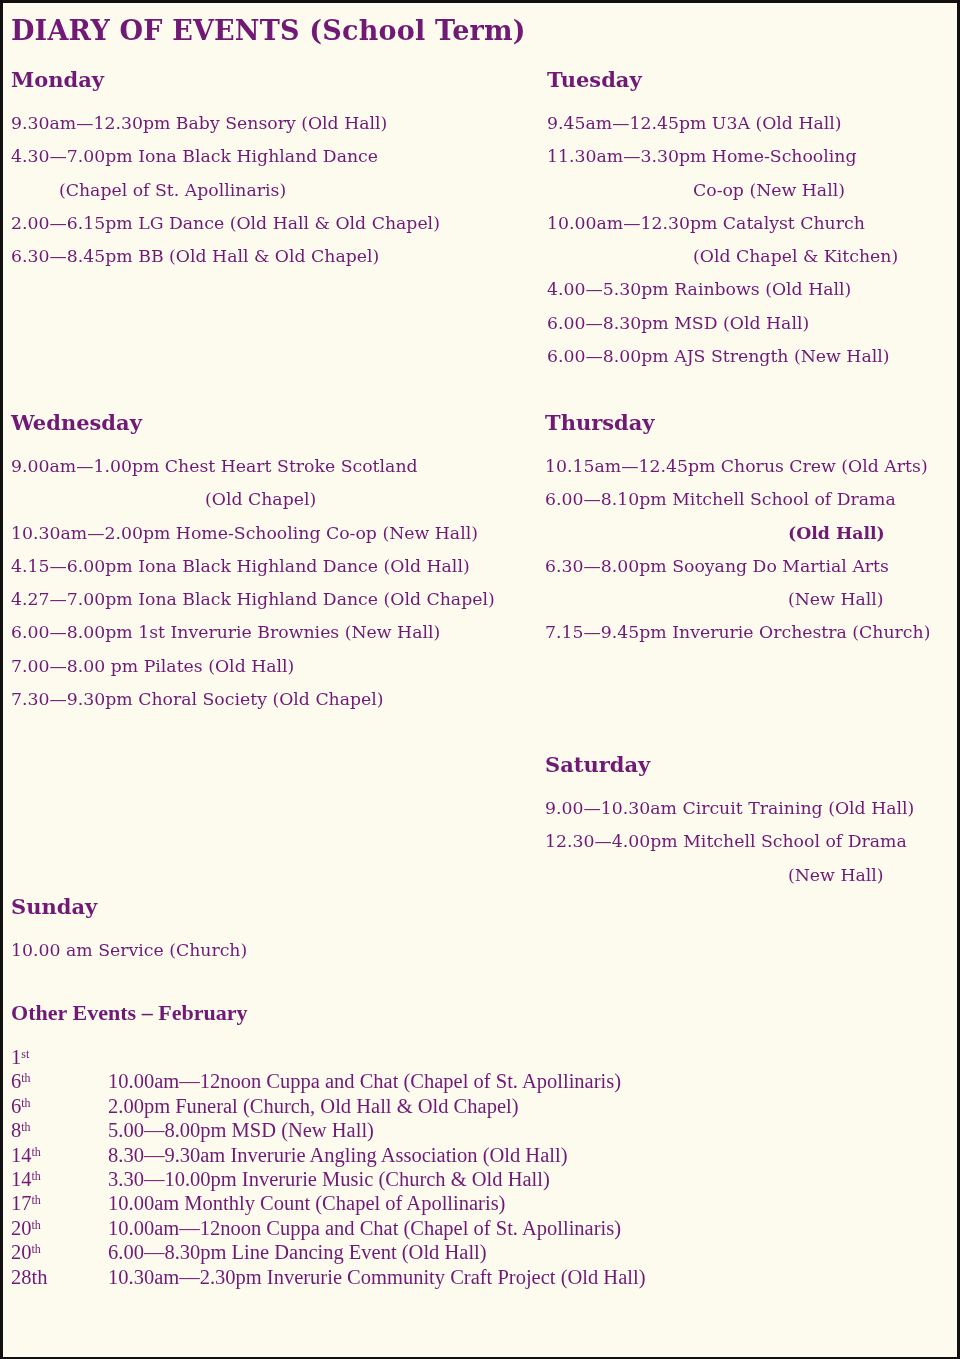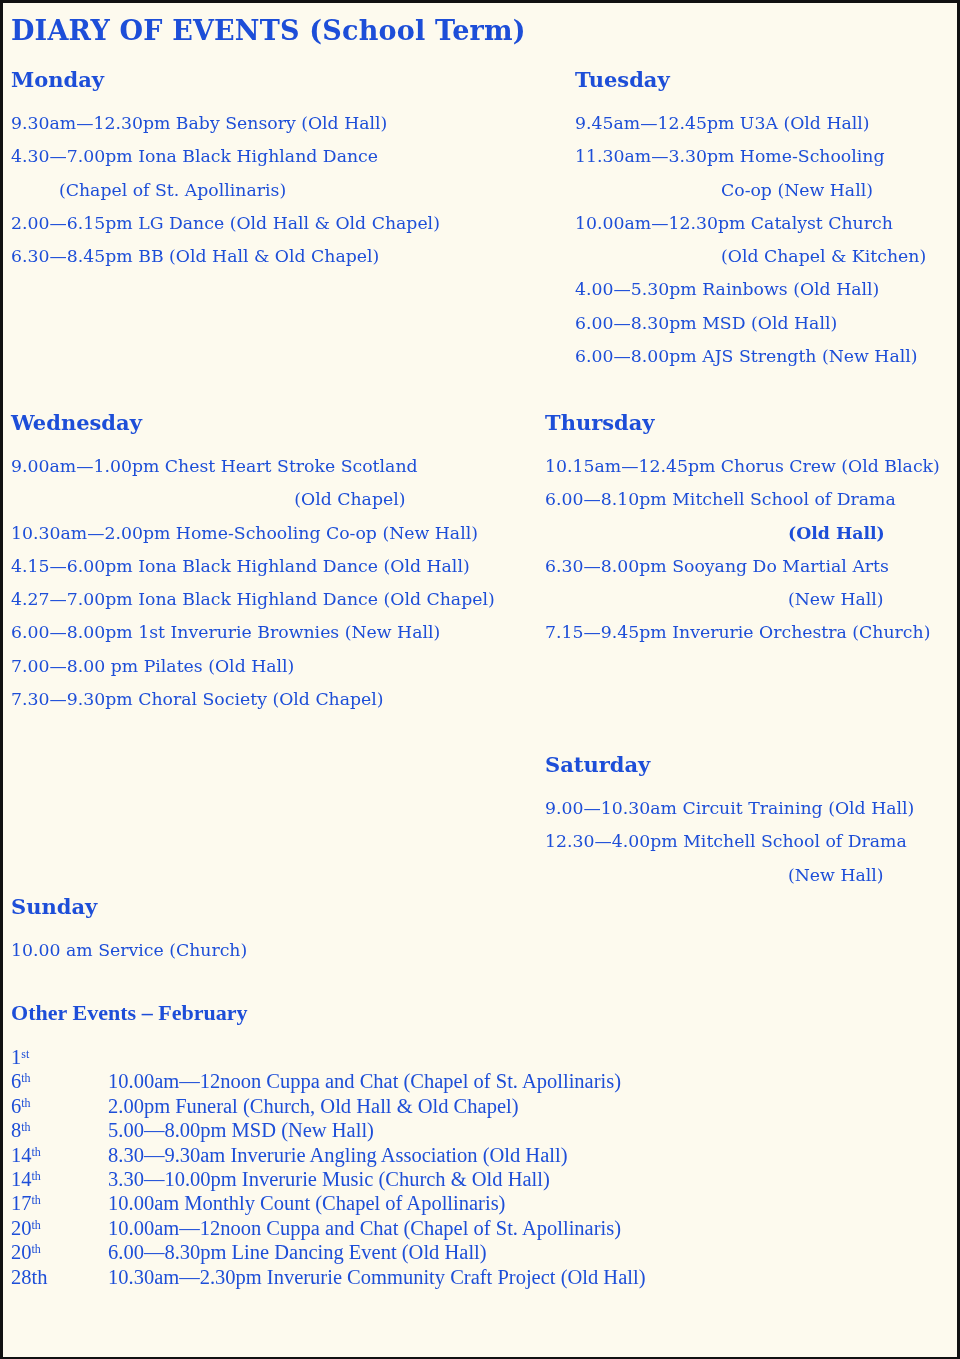--- a/index.html
+++ b/index.html
@@ -4,21 +4,21 @@
   <style>
     html, body { margin: 0; padding: 0; }
     body { width: 960px; height: 1359px; background: #fdfaee; overflow: hidden; }
     .page {
       position: absolute; left: 0; top: 0;
       width: 954px; height: 1354px;
       border: 3px solid #111;
       border-right-width: 3px;
       background: #fdfaee;
       font-family: "DejaVu Serif", "Liberation Serif", serif;
-      color: #1d4ed8;
+      color: #701a75;
     }
     .title {
       position: absolute; left: 8px; top: 12px;
       font-size: 27px; font-weight: bold; letter-spacing: 0.2px;
       white-space: nowrap;
     }
     .day-block { position: absolute; }
     .day-heading {
       font-size: 21px; font-weight: bold; height: 42px; line-height: 30px;
       white-space: nowrap;
@@ -49,47 +49,47 @@
 
   <div class="day-block" style="left:8px; top:62px;">
     <div class="day-heading">Monday</div>
     <div class="entry">9.30am—12.30pm Baby Sensory (Old Hall)</div>
     <div class="entry">4.30—7.00pm  Iona Black Highland Dance</div>
     <div class="entry" style="padding-left:48px;">(Chapel of St. Apollinaris)</div>
     <div class="entry">2.00—6.15pm LG Dance (Old Hall &amp; Old Chapel)</div>
     <div class="entry">6.30—8.45pm BB (Old Hall &amp; Old Chapel)</div>
   </div>
 
-  <div class="day-block" style="left:572px; top:62px;">
+  <div class="day-block" style="left:544px; top:62px;">
     <div class="day-heading">Tuesday</div>
     <div class="entry">9.45am—12.45pm U3A (Old Hall)</div>
     <div class="entry">11.30am—3.30pm Home-Schooling</div>
     <div class="entry" style="padding-left:146px;">Co-op (New Hall)</div>
     <div class="entry">10.00am—12.30pm Catalyst Church</div>
     <div class="entry" style="padding-left:146px;">(Old Chapel &amp; Kitchen)</div>
     <div class="entry">4.00—5.30pm Rainbows (Old Hall)</div>
     <div class="entry">6.00—8.30pm MSD (Old Hall)</div>
     <div class="entry">6.00—8.00pm AJS Strength (New Hall)</div>
   </div>
 
   <div class="day-block" style="left:8px; top:405px;">
     <div class="day-heading">Wednesday</div>
     <div class="entry">9.00am—1.00pm Chest Heart Stroke Scotland</div>
-    <div class="entry" style="padding-left:194px;text-align:center;">(Old Chapel)</div>
+    <div class="entry" style="padding-left:194px;">(Old Chapel)</div>
     <div class="entry">10.30am—2.00pm Home-Schooling Co-op (New Hall)</div>
     <div class="entry">4.15—6.00pm Iona Black Highland Dance (Old Hall)</div>
     <div class="entry">4.27—7.00pm Iona Black Highland Dance (Old Chapel)</div>
     <div class="entry">6.00—8.00pm 1st Inverurie Brownies (New Hall)</div>
     <div class="entry">7.00—8.00 pm Pilates (Old Hall)</div>
     <div class="entry">7.30—9.30pm Choral Society (Old Chapel)</div>
   </div>
 
   <div class="day-block" style="left:542px; top:405px;">
     <div class="day-heading">Thursday</div>
-    <div class="entry">10.15am—12.45pm Chorus Crew (Old Black)</div>
+    <div class="entry">10.15am—12.45pm Chorus Crew (Old Arts)</div>
     <div class="entry">6.00—8.10pm Mitchell School of Drama</div>
     <div class="entry" style="padding-left:243px;font-weight:bold;">(Old Hall)</div>
     <div class="entry">6.30—8.00pm Sooyang Do Martial Arts</div>
     <div class="entry" style="padding-left:243px;">(New Hall)</div>
     <div class="entry">7.15—9.45pm Inverurie Orchestra (Church)</div>
   </div>
 
 
   <div class="day-block" style="left:542px; top:747px;">
     <div class="day-heading">Saturday</div>

